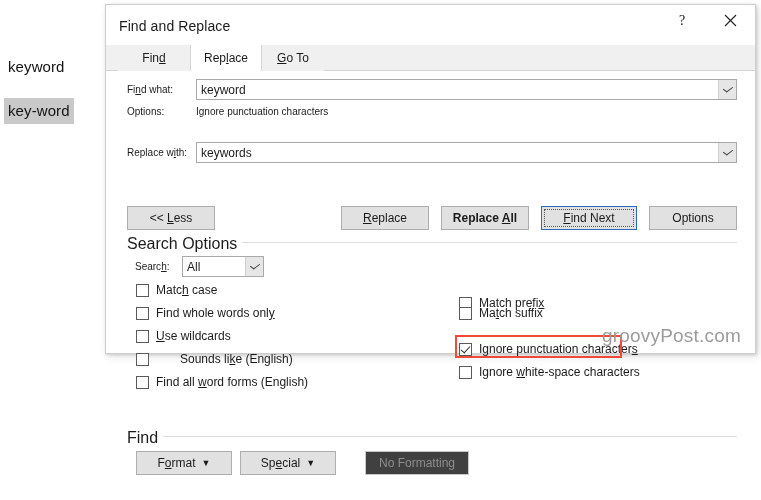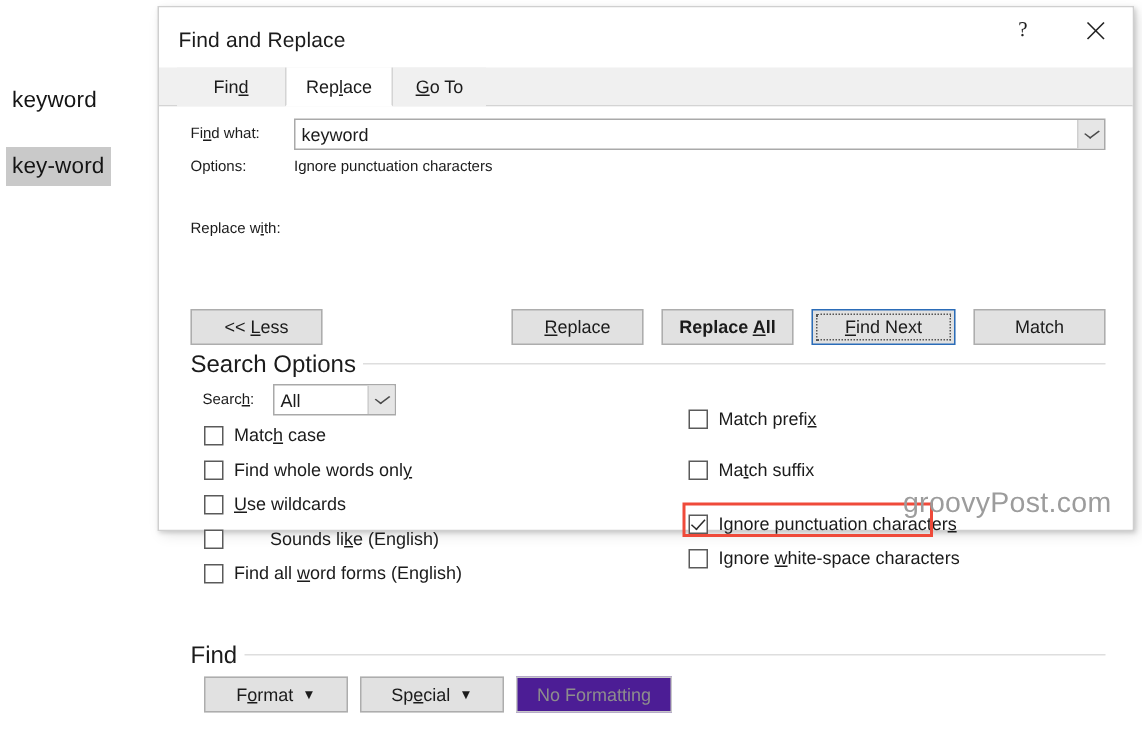--- a/index.html
+++ b/index.html
@@ -181,22 +181,23 @@
     border: 1px solid #2b6cb8;
     outline: none;
   }
   .btn.default .focusring {
     position: absolute;
     left: 2px; right: 2px; top: 2px; bottom: 2px;
     border: 1px dotted #555;
   }
   .btn.disabled {
     color: #8d8d8d;
-    background: #4c1d95;
+    background: #404040;
     border: 1px solid #c8c8c8;
+    margin-left: 21px;
   }
 
   
   .group-title {
     position: absolute;
     font-size: 16px;
     color: #1b1b1b;
     background: #ffffff;
     padding-right: 5px;
     z-index: 2;
@@ -297,35 +298,41 @@
       <div class="val">keyword</div>
       <div class="arrow">
           <span class="chev"></span>
         </div>
     </div>
 
     <div class="field-label" style="left:21px; top:35px;">Options:</div>
     <div class="field-label" style="left:90px; top:35px;">Ignore punctuation characters</div>
 
     <div class="field-label" style="left:21px; top:76px;">Replace w<span class="ul">i</span>th:</div>
+    <div class="combo" style="left:90px; top:71px; width:541px;">
+      <div class="val">keywords</div>
+      <div class="arrow">
+          <span class="chev"></span>
+        </div>
+    </div>
 
     <div class="btn" style="left:21px; top:135px; width:88px;">
       <span>&lt;&lt; <span class="ul">L</span>ess</span>
     </div>
     <div class="btn" style="left:235px; top:135px; width:88px;">
       <span><span class="ul">R</span>eplace</span>
     </div>
     <div class="btn" style="left:335px; top:135px; width:88px;font-weight:bold;">
       <span>Replace <span class="ul">A</span>ll</span>
     </div>
     <div class="btn default" style="left:435px; top:135px; width:96px;">
       <span class="focusring"></span>
       <span><span class="ul">F</span>ind Next</span>
     </div>
-    <div class="btn" style="left:543px; top:135px; width:88px;">Match</div>
+    <div class="btn" style="left:543px; top:135px; width:88px;">Options</div>
 
     <div class="group-title" style="left:21px; top:164px;">Search Options</div>
     <div class="group-line" style="left:104px; top:171px; width:527px;"></div>
 
     <div class="field-label" style="left:29px; top:190px;">Searc<span class="ul">h</span>:</div>
     <div class="combo" style="left:76px; top:185px; width:82px;">
       <div class="val">All</div>
       <div class="arrow">
           <span class="chev"></span>
         </div>
@@ -345,21 +352,21 @@
     </div>
     <div class="cbrow" style="left:30px; top:280px;gap:24px;">
       <span class="cbox"></span>
       <span class="cblabel">Sounds li<span class="ul">k</span>e (English)</span>
     </div>
     <div class="cbrow" style="left:30px; top:303px;">
       <span class="cbox"></span>
       <span class="cblabel">Find all <span class="ul">w</span>ord forms (English)</span>
     </div>
 
-    <div class="cbrow" style="left:353px; top:200px;align-items:center;">
+    <div class="cbrow" style="left:353px; top:224px;align-items:center;">
       <span class="cbox"></span>
       <span class="cblabel">Match prefi<span class="ul">x</span></span>
     </div>
     <div class="cbrow" style="left:353px; top:234px;">
       <span class="cbox"></span>
       <span class="cblabel">Ma<span class="ul">t</span>ch suffix</span>
     </div>
     <div class="cbrow" style="left:353px; top:270px;">
       <span class="cbox checked"></span>
       <span class="cblabel">Ignore punctuation character<span class="ul">s</span></span>

